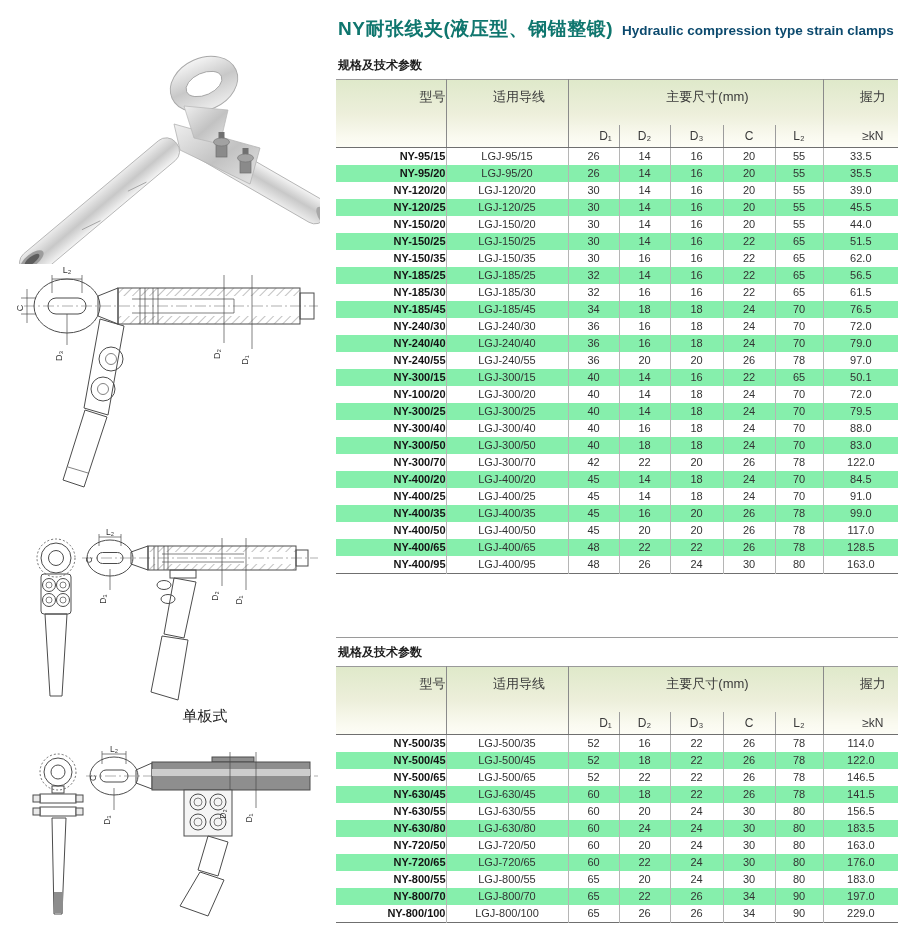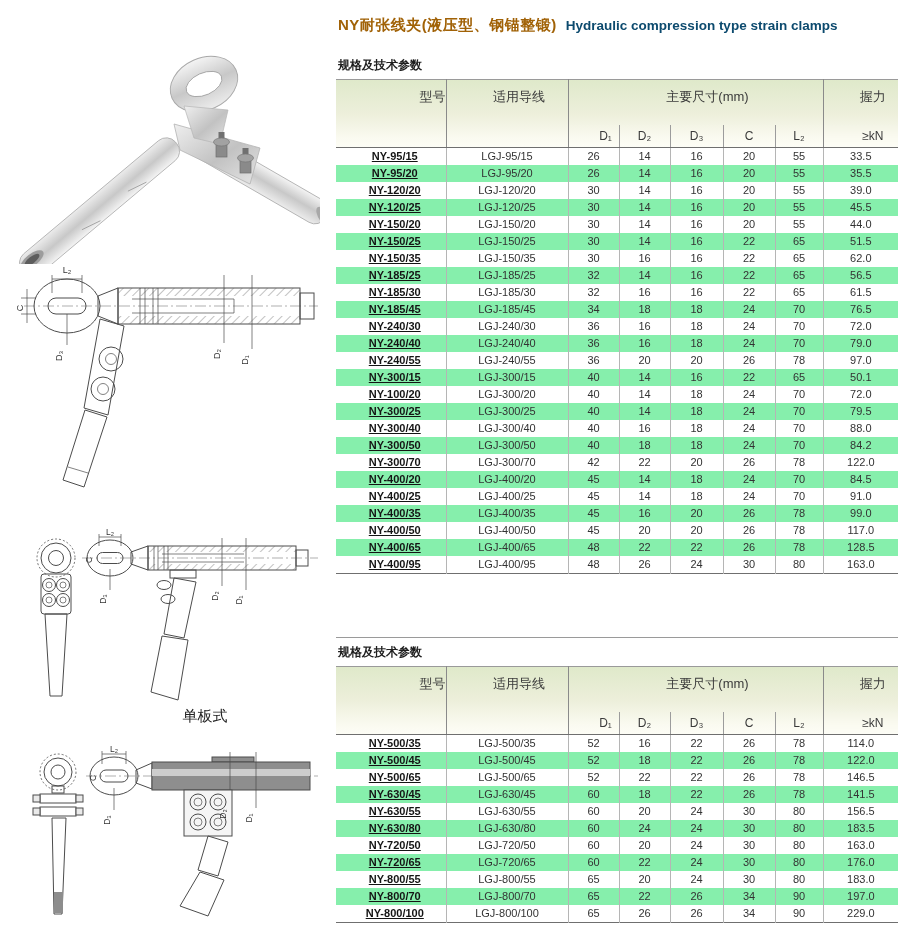--- a/index.html
+++ b/index.html
@@ -2,21 +2,21 @@
 <html><head>
 <meta charset="utf-8">
 <style>
   html,body{margin:0;padding:0;}
   body{
     width:900px;height:950px;position:relative;background:#ffffff;
     font-family:"Liberation Sans","DejaVu Sans",sans-serif;
     -webkit-font-smoothing:antialiased;overflow:hidden;
   }
   .title-row{position:absolute;left:338px;top:16px;white-space:nowrap;}
-  .title-zh{font-size:15px;font-weight:bold;color:#a16207;letter-spacing:0.5px;}
+  .title-zh{font-size:19px;font-weight:bold;color:#0f766e;letter-spacing:0.5px;}
   .title-en{font-size:13.5px;font-weight:bold;color:#0c4a6e;margin-left:9px;}
   .section-heading{position:absolute;left:338px;font-size:12px;font-weight:bold;color:#1e1e1e;}
   #heading1{top:57px;}
   #heading2{top:644px;}
   .divider{position:absolute;left:336px;top:637px;width:562px;border-top:1px solid #9a9a9a;}
 
   .spec-table{
     position:absolute;left:336px;width:562px;border-collapse:collapse;table-layout:fixed;
     border-top:1px solid #9a9a9a;border-bottom:1px solid #6f6f6f;
   }
@@ -30,21 +30,21 @@
   .spec-table tr.main th.c-model{text-align:right;padding-left:8px;}
   .spec-table tr.sub th{font-size:12px;height:22px;vertical-align:middle;border-bottom:1px solid #6f6f6f;}
   .spec-table th[rowspan]{border-bottom:1px solid #6f6f6f;}
   .spec-table th.sep{border-left:1px solid #8a8a8a;padding-left:24px;}
   .spec-table tr.sub th.lsep{border-left:1px solid #9c9c9c;}
   .spec-table tbody td{
     font-size:11px;color:#333;text-align:center;height:17px;padding:0;line-height:17px;
   }
   .spec-table tbody td+td{border-left:1px solid #b5b5b5;}
   .spec-table tbody td:first-child{
-    text-align:center;padding-left:8px;font-weight:bold;color:#141414;text-decoration:underline;
+    text-align:right;padding-left:8px;font-weight:bold;color:#141414;
   }
   .spec-table tbody tr.alt{background:#86efac;}
 
   .fig{position:absolute;}
   #photo{left:8px;top:46px;}
   #drawing1{left:12px;top:263px;}
   #drawing2{left:12px;top:528px;}
   #drawing3{left:12px;top:744px;}
   .caption{position:absolute;left:0;width:330px;text-align:center;font-size:15px;color:#222;margin-left:40px;}
   #caption-single{top:707px;}
@@ -474,21 +474,21 @@
           <td>88.0</td>
         </tr>
         <tr class="alt">
           <td>NY-300/50</td>
           <td>LGJ-300/50</td>
           <td>40</td>
           <td>18</td>
           <td>18</td>
           <td>24</td>
           <td>70</td>
-          <td>84.2</td>
+          <td>83.0</td>
         </tr>
         <tr>
           <td>NY-300/70</td>
           <td>LGJ-300/70</td>
           <td>42</td>
           <td>22</td>
           <td>20</td>
           <td>26</td>
           <td>78</td>
           <td>122.0</td>

